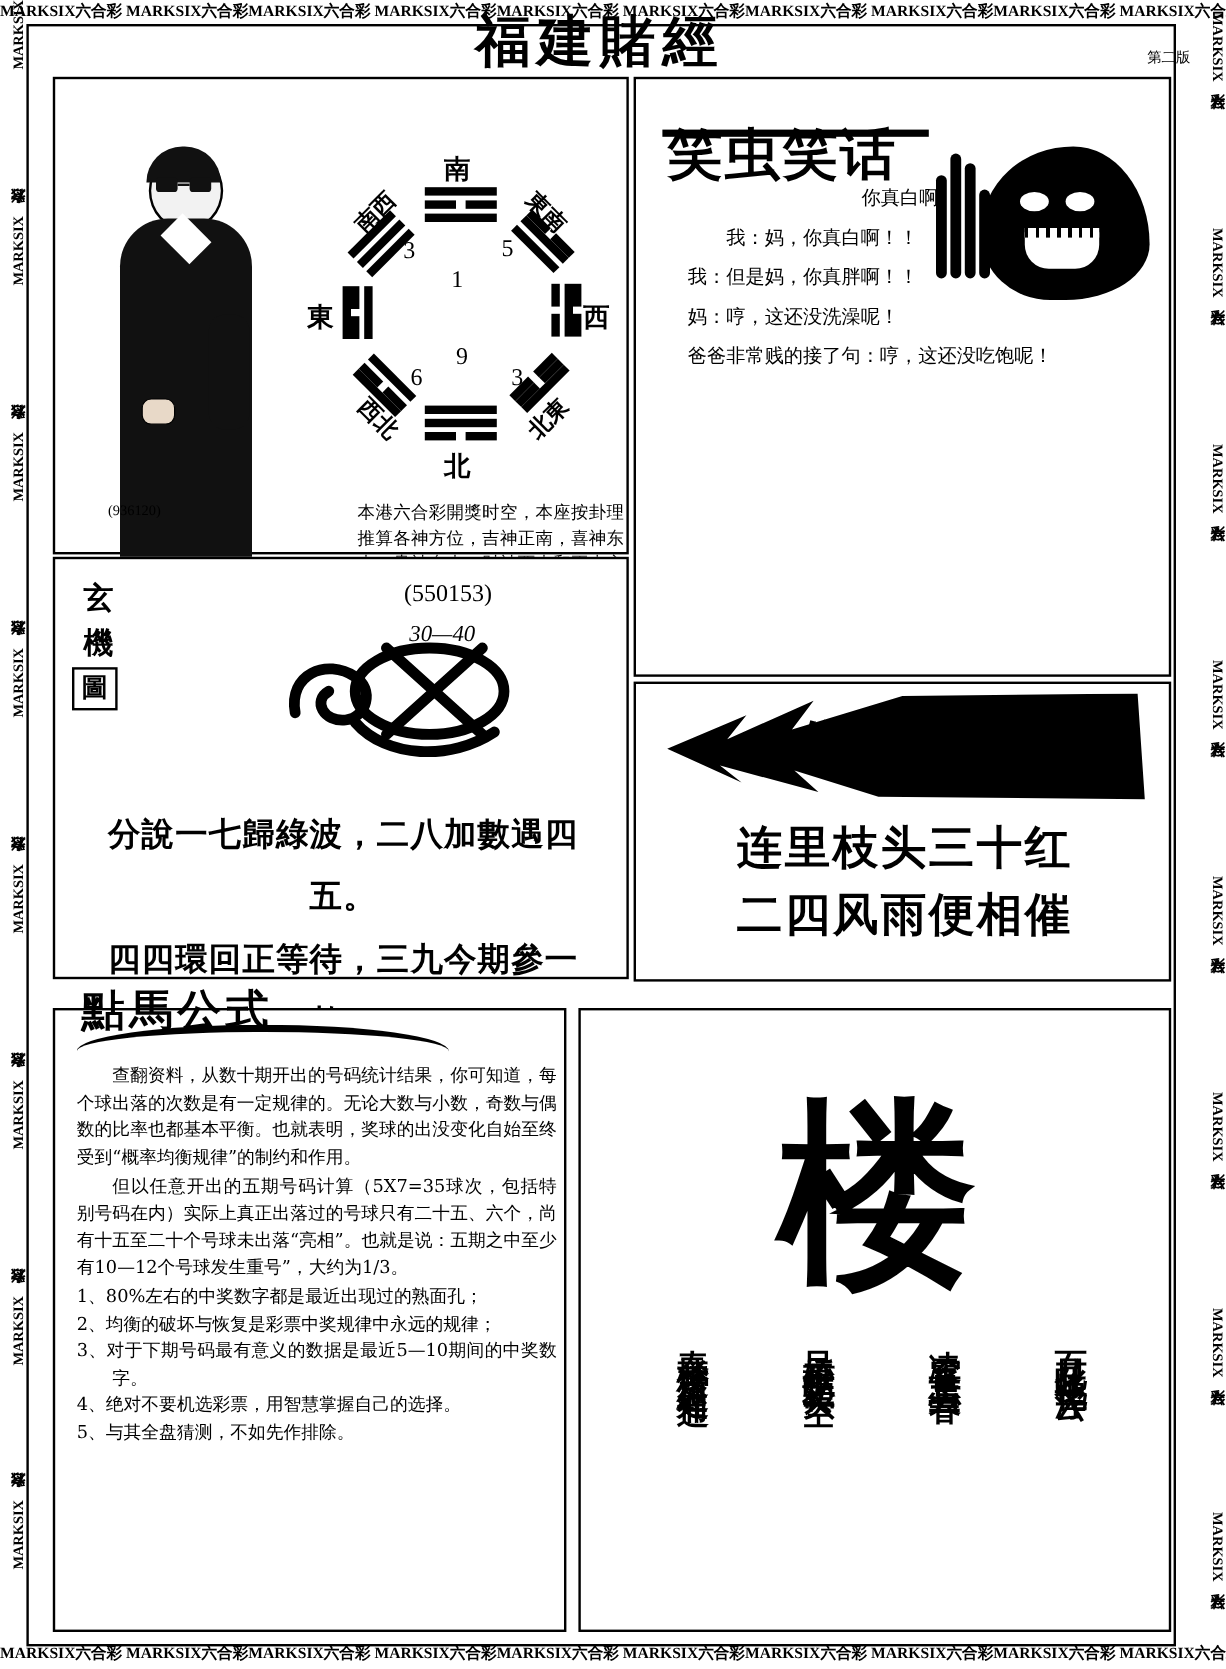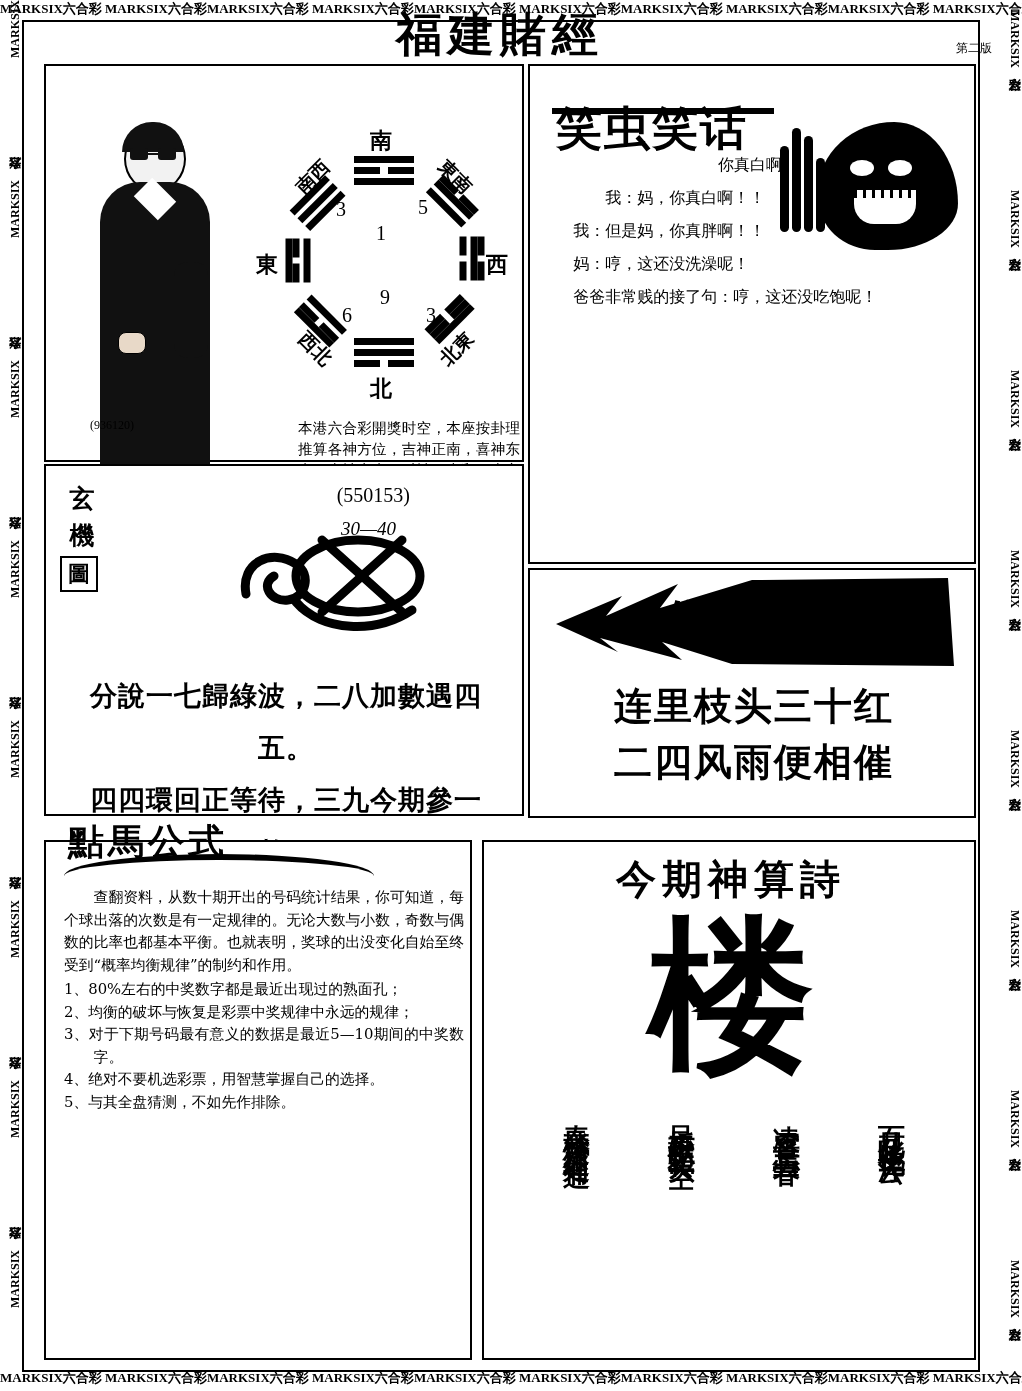--- a/index.html
+++ b/index.html
@@ -284,20 +284,21 @@
     </div>
   </div>
 
   <div class="box" id="boxC">
     <div class="banner-c">
       <div class="txt">點馬公式</div>
       <div class="swoosh"></div>
     </div>
     <div class="bodyC">
       <p class="ind">查翻资料，从数十期开出的号码统计结果，你可知道，每个球出落的次数是有一定规律的。无论大数与小数，奇数与偶数的比率也都基本平衡。也就表明，奖球的出没变化自始至终受到“概率均衡规律”的制约和作用。</p>
+      <p class="ind">但以任意开出的五期号码计算（5X7=35球次，包括特别号码在内）实际上真正出落过的号球只有二十五、六个，尚有十五至二十个号球未出落“亮相”。也就是说：五期之中至少有10—12个号球发生重号”，大约为1/3。</p>
       <ol>
         <li>1、80%左右的中奖数字都是最近出现过的熟面孔；</li>
         <li>2、均衡的破坏与恢复是彩票中奖规律中永远的规律；</li>
         <li>3、对于下期号码最有意义的数据是最近5—10期间的中奖数字。</li>
         <li>4、绝对不要机选彩票，用智慧掌握自己的选择。</li>
         <li>5、与其全盘猜测，不如先作排除。</li>
       </ol>
     </div>
   </div>
 
@@ -334,21 +335,20 @@
       </svg>
       <div class="sb-text">你真胖啊</div>
     </div>
     <div class="poemE">
       <div>连里枝头三十红</div>
       <div>二四风雨便相催</div>
     </div>
   </div>
 
   <div class="box" id="boxF">
-    <div class="titleF">今期神算詩</div>
     <div class="bigchar">楼</div>
     <div class="vpoem">
       <div>百花吐艳化浮云</div>
       <div>凌霄意忘与三春</div>
       <div>呈娇献媚转头空</div>
       <div>秦楼楚馆处处通</div>
     </div>
   </div>
 
 </div>

